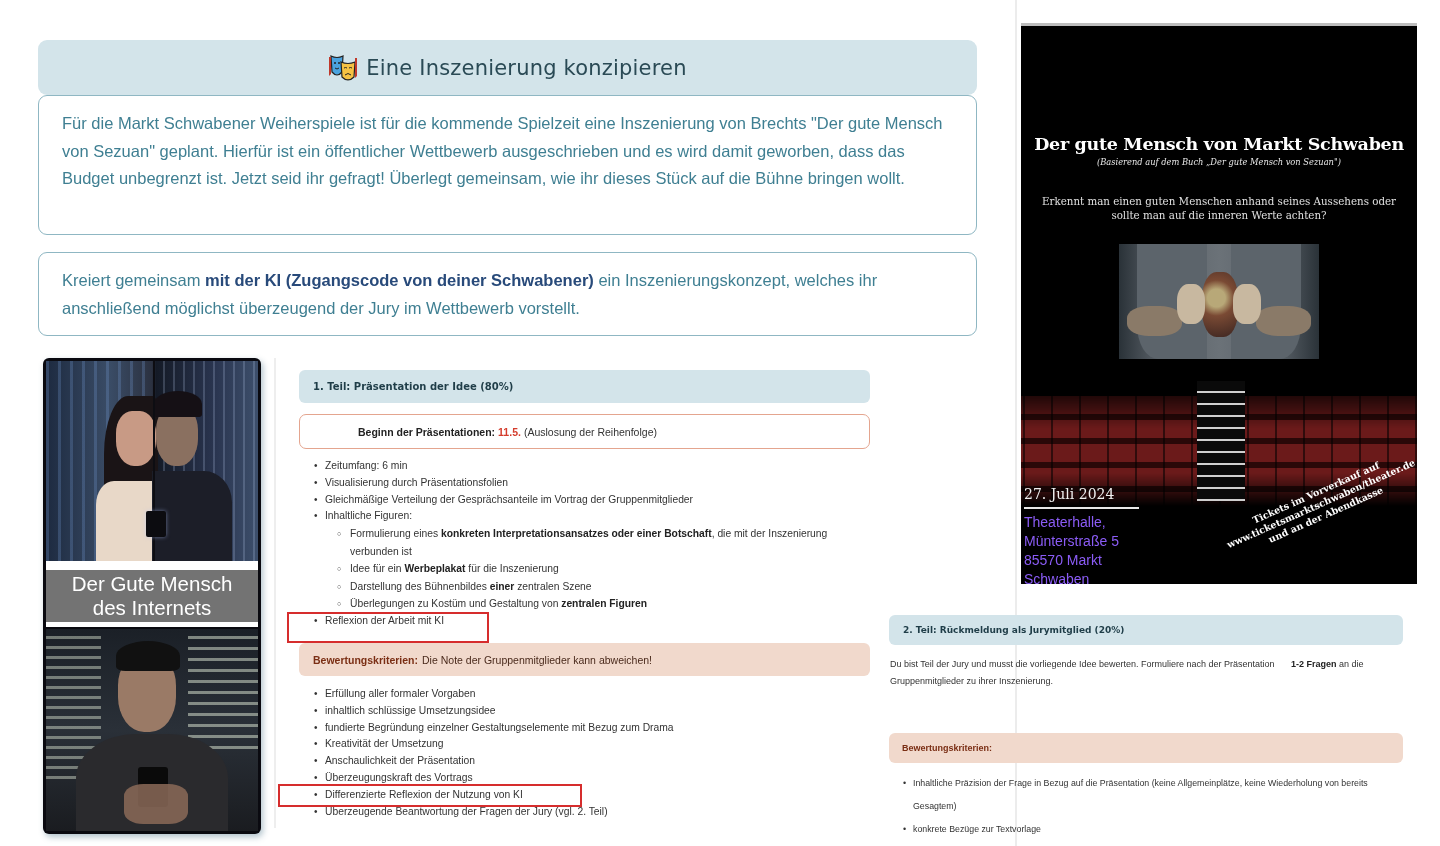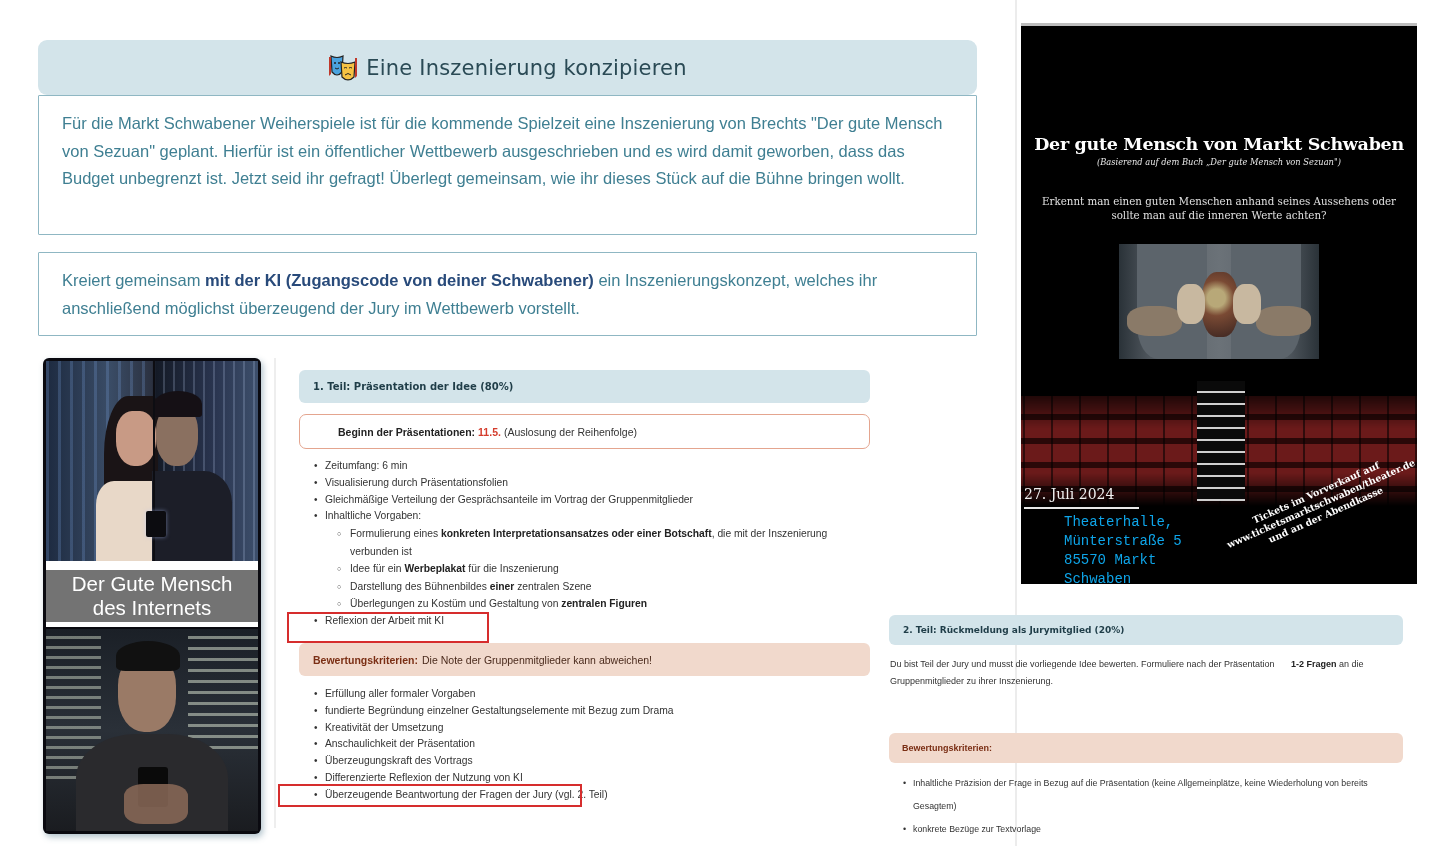--- a/index.html
+++ b/index.html
@@ -11,21 +11,21 @@
     background: #d3e4ea; border-radius: 9px;
     display: flex; align-items: center; justify-content: center; gap: 8px; margin-top: 27px;
   }
   .title-box .masks { width: 30px; height: 28px; display: inline-block; }
   .title-box .title-text {
     font-family: "DejaVu Sans", sans-serif; font-size: 21px; color: #2a4a55; letter-spacing: 0.2px;
   }
 
   .info-box {
     position: absolute; left: 38px; width: 939px;
-    border: 1.5px solid #8fb7c3; border-radius: 1px; background: #fff;
+    border: 1.5px solid #8fb7c3; border-radius: 9px; background: #fff;
     padding: 14px 23px; color: #3f7f92; font-size: 16.5px; line-height: 27.5px;
   }
   .info-box.b1 { top: 95px; height: 140px; }
   .info-box.b2 { top: 252px; height: 84px; }
   .info-box strong { color: #2f5a6e; font-weight: bold; }
   .info-box .strong-dark { color: #284a7a; }
 
   .divider-v { position: absolute; left: 1015px; top: 0; width: 2px; height: 846px; background: #ececec; }
 
   
@@ -73,21 +73,21 @@
     position: absolute; background: #d3e4ea; border-radius: 6px;
     font-family: "DejaVu Sans", sans-serif; font-weight: bold; color: #1f3d48; font-size: 9.5px;
     display: flex; align-items: center; padding-left: 14px;
   }
   .sec-head.s1 { left: 299px; top: 370px; width: 571px; height: 33px; font-size: 10px; }
   .sec-head.s2 { left: 889px; top: 615px; width: 514px; height: 30px; font-size: 9px; }
 
   .begin-box {
     position: absolute; left: 299px; top: 414px; width: 571px; height: 35px;
     border: 1.3px solid #e4a58f; border-radius: 7px; background: #fff;
-    font-size: 10.5px; color: #333; display: flex; align-items: center; padding-left: 38px;
+    font-size: 10.5px; color: #333; display: flex; align-items: center; padding-left: 58px;
   }
   .begin-box .lbl { font-weight: bold; color: #222; margin-right: 3px; }
   .begin-box .date { color: #d43c2c; font-weight: bold; margin-right: 3px; }
 
   ul.bl { position: absolute; list-style: none; font-size: 10.3px; color: #333; }
   ul.bl > li { position: relative; padding-left: 14px; line-height: 16.8px; }
   ul.bl > li::before { content: "•"; position: absolute; left: 3px; top: 0; font-size: 10px; }
   ul.bl ul { list-style: none; }
   ul.bl ul li { position: relative; padding-left: 25px; line-height: 17.5px; }
   ul.bl ul li::before { content: "○"; position: absolute; left: 12px; top: 0; font-size: 7px; }
@@ -131,21 +131,21 @@
   .pr-seats { position:absolute; left:0; top:370px; width:100%; height:110px;
     background:
       repeating-linear-gradient(90deg, transparent 0 2px, rgba(0,0,0,0.55) 2px 4px, transparent 4px 28px),
       repeating-linear-gradient(180deg, #6b1a1a 0 18px, #2a0808 18px 24px);
     -webkit-mask-image: linear-gradient(180deg, rgba(0,0,0,0.3) 0%, #000 30%, #000 70%, transparent 100%);
             mask-image: linear-gradient(180deg, rgba(0,0,0,0.3) 0%, #000 30%, #000 70%, transparent 100%); }
   .pr-aisle { position:absolute; left:176px; top:355px; width:48px; height:120px;
     background: repeating-linear-gradient(180deg, #0a0a0a 0 10px, #cfcfcf 10px 12px); }
   .pr-date { position:absolute; left:3px; top:460px; font-family:"DejaVu Serif", serif; color:#f0f0f0; font-size:14px; }
   .pr-line { position:absolute; left:3px; top:481px; width:115px; height:2px; background:#e8e8e8; }
-  .pr-addr { position:absolute; left:3px; top:487px; font-family:Liberation Mono, monospace; color:#0ea5e9; font-size:14px; line-height:19px;margin-left:40px; }
+  .pr-addr { position:absolute; left:3px; top:487px; font-family:Liberation Sans, sans-serif; color:#8b5cf6; font-size:14px; line-height:19px; }
   .pr-tickets { position:absolute; left:190px; top:460px; width:220px; text-align:center;
     font-family:"DejaVu Serif", serif; font-weight:bold; color:#fff; font-size:9.5px; line-height:12px;
     transform: rotate(-24deg); transform-origin: center; }
 
   .p2-text { position:absolute; left:890px; top:656px; width:516px; font-size:9px; line-height:17px; color:#333; }
   .p2-text b { color:#222;margin-left:14px; }
 
   .crit-box2 {
     position:absolute; left:889px; top:733px; width:514px; height:30px;
     background:#f1d9cc; border-radius:6px; font-size:9px; font-weight:bold; color:#7a2e14;
@@ -224,40 +224,41 @@
   <span class="lbl">Beginn der Präsentationen:</span>
   <span class="date">11.5.</span>
   <span>(Auslosung der Reihenfolge)</span>
 </div>
 
 <ul class="bl list1">
   <li>Zeitumfang: 6 min</li>
   <li>Visualisierung durch Präsentationsfolien</li>
   <li>Gleichmäßige Verteilung der Gesprächsanteile im Vortrag der Gruppenmitglieder</li>
   <li>
-    <span>Inhaltliche Vorgaben:</span>
+    <span>Inhaltliche Figuren:</span>
     <ul>
       <li><span>Formulierung eines </span><b>konkreten Interpretationsansatzes oder einer Botschaft</b><span>, die mit der Inszenierung verbunden ist</span></li>
       <li><span>Idee für ein </span><b>Werbeplakat</b><span> für die Inszenierung</span></li>
       <li><span>Darstellung des Bühnenbildes </span><b>einer</b><span> zentralen Szene</span></li>
       <li><span>Überlegungen zu Kostüm und Gestaltung von </span><b>zentralen Figuren</b><span></span></li>
     </ul>
   </li>
   <li>Reflexion der Arbeit mit KI</li>
 </ul>
 
 <div class="red-hl r1"></div>
 
 <div class="crit-box">
   <span class="lbl">Bewertungskriterien:</span>
   <span>Die Note der Gruppenmitglieder kann abweichen!</span>
 </div>
 
 <ul class="bl list2">
   <li>Erfüllung aller formaler Vorgaben</li>
+  <li>inhaltlich schlüssige Umsetzungsidee</li>
   <li>fundierte Begründung einzelner Gestaltungselemente mit Bezug zum Drama</li>
   <li>Kreativität der Umsetzung</li>
   <li>Anschaulichkeit der Präsentation</li>
   <li>Überzeugungskraft des Vortrags</li>
   <li>Differenzierte Reflexion der Nutzung von KI</li>
   <li>Überzeugende Beantwortung der Fragen der Jury (vgl. 2. Teil)</li>
 </ul>
 
 <div class="red-hl r2"></div>
 

